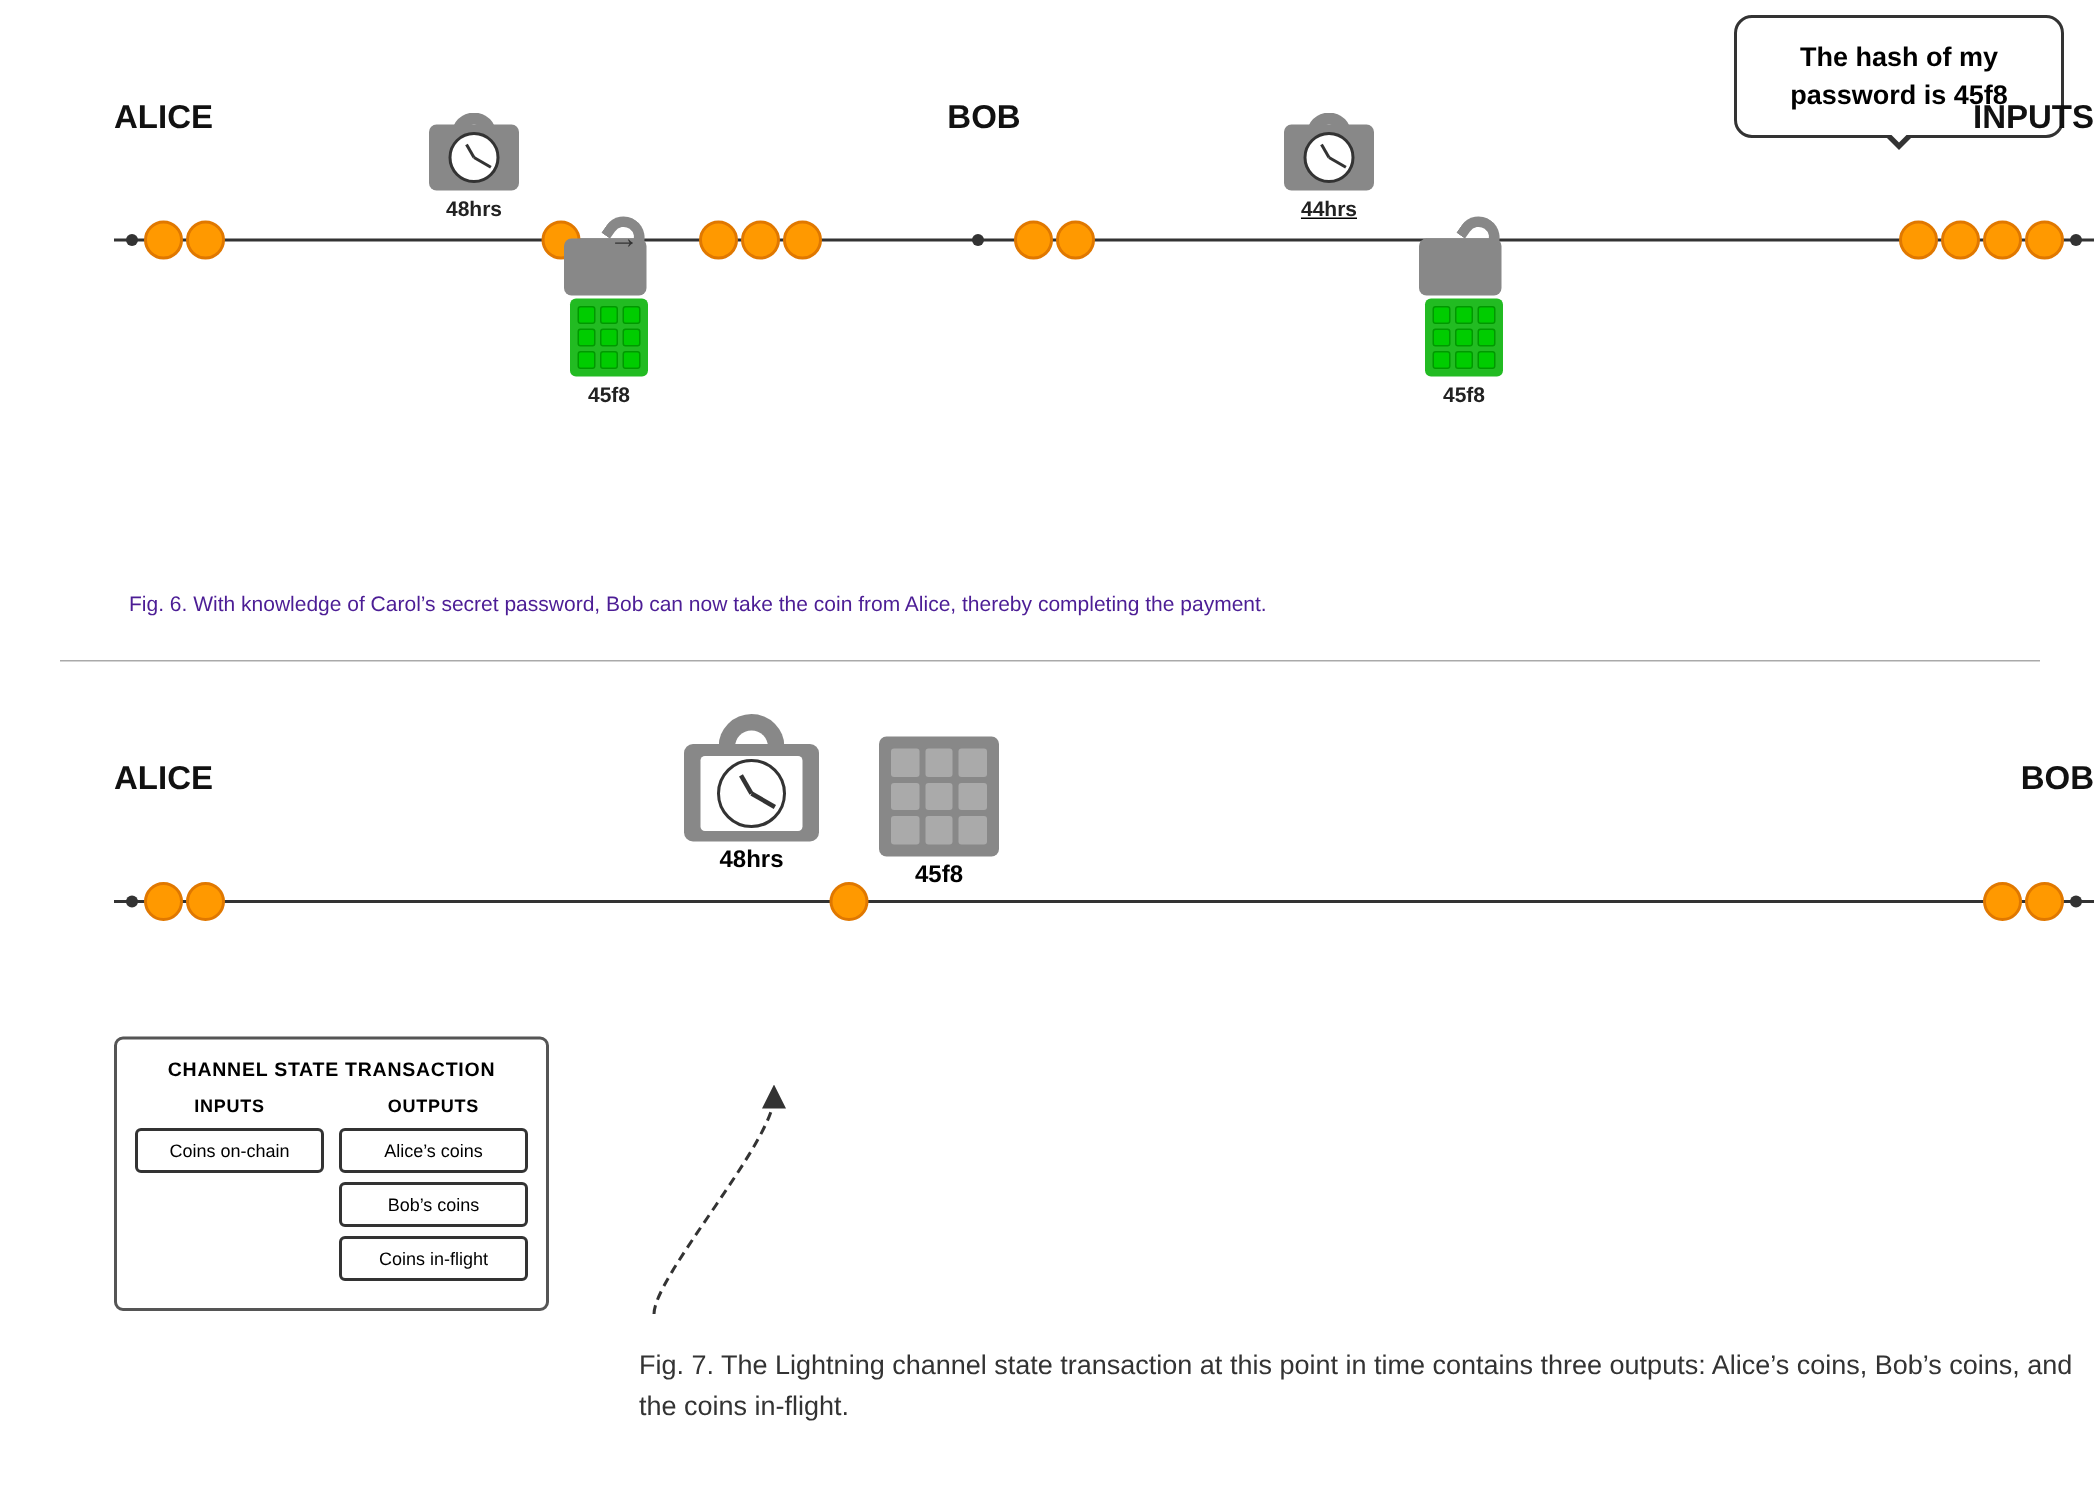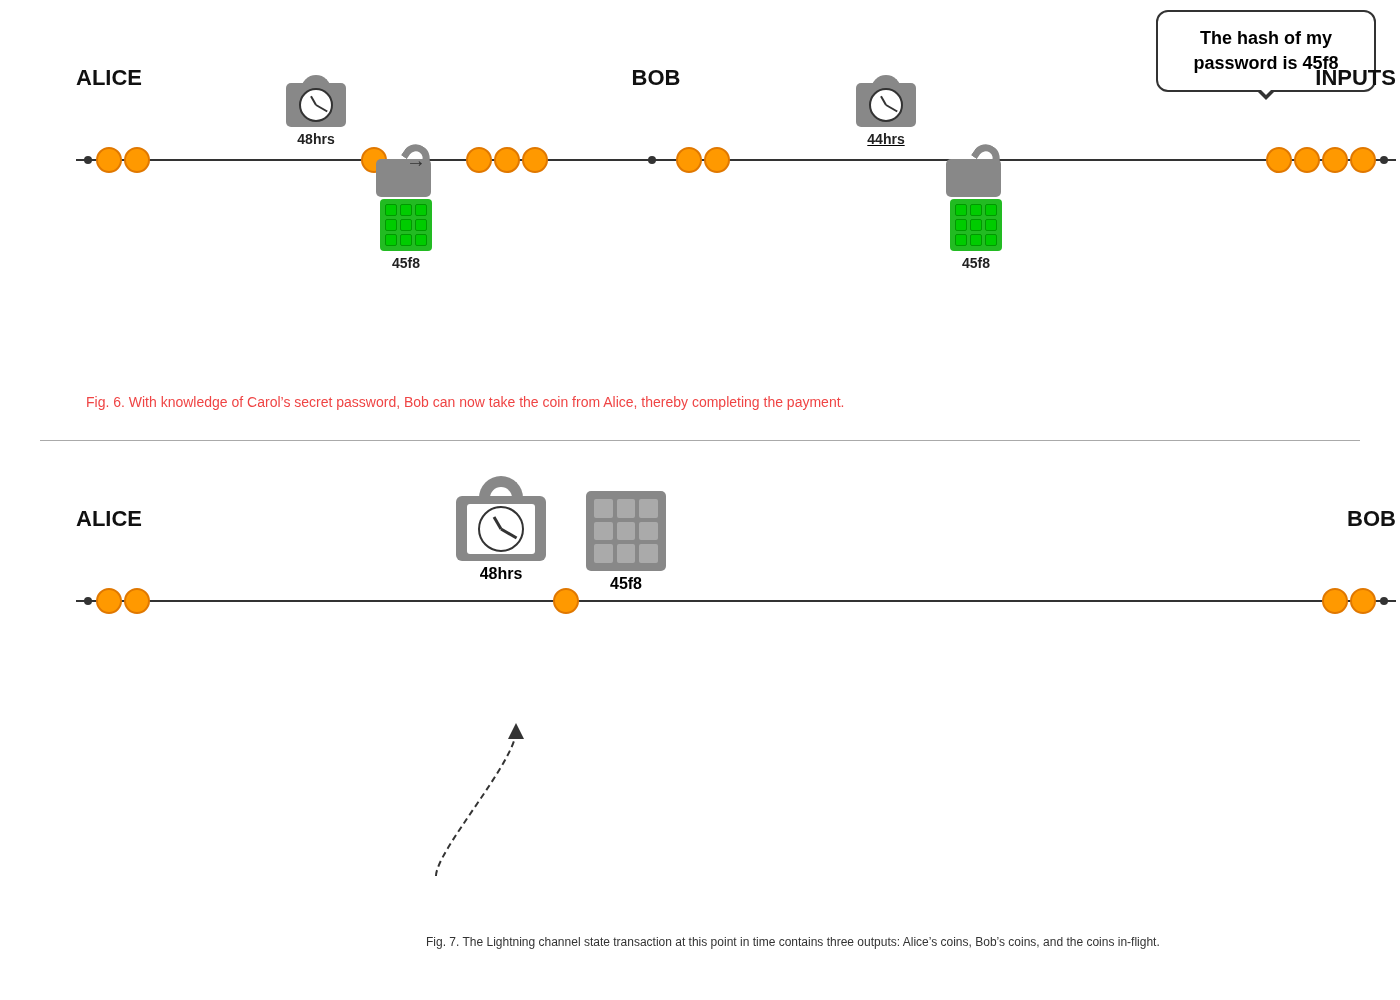--- a/index.html
+++ b/index.html
@@ -242,21 +242,21 @@
       position: absolute;
       display: flex;
       align-items: center;
       gap: 2px;
       z-index: 2;
     }
 
     
     .caption {
       font-size: 14px;
-      color: #ef4444;
+      color: #4c1d95;
       margin-top: 8px;
       padding: 0 10px;
     }
 
     
     .divider {
       width: 100%;
       height: 1px;
       background: #aaa;
       margin: 0;
@@ -573,28 +573,43 @@
 
     <div class="coin-dot" style="position:absolute; right:8px; top:50%; transform:translateY(-50%); z-index:3;"></div>
 
     <div class="coins-group" style="right:20px; top:50%; transform:translateY(-50%);">
       <div class="coin"></div>
       <div class="coin"></div>
     </div>
 
   </div>
 
+  <div class="tx-box">
+    <div class="tx-title">CHANNEL STATE TRANSACTION</div>
+    <div class="tx-columns">
+      <div class="tx-col">
+        <div class="tx-col-title">INPUTS</div>
+        <div class="tx-item">Coins on-chain</div>
+      </div>
+      <div class="tx-col">
+        <div class="tx-col-title">OUTPUTS</div>
+        <div class="tx-item">Alice’s coins</div>
+        <div class="tx-item">Bob’s coins</div>
+        <div class="tx-item">Coins in-flight</div>
+      </div>
+    </div>
+  </div>
 
   <svg class="dashed-line-svg" style="position:absolute; top:240px; left:190px; width:340px; height:240px;">
 
     <path d="M 210 195 C 210 170 290 80 290 50" stroke="#333" stroke-width="2" stroke-dasharray="6,4" fill="none" marker-end="url(#arrow)"></path>
     <defs>
       <marker id="arrow" markerWidth="8" markerHeight="8" refX="4" refY="4" orient="auto">
         <path d="M0,0 L0,8 L8,4 z" fill="#333"></path>
       </marker>
     </defs>
   </svg>
 
-  <div style="position:absolute; bottom:20px; left:390px; right:40px; font-size:12px; color:#333; line-height:1.5;">
+  <div style="position:absolute; bottom:20px; left:390px; right:40px; font-size:18px; color:#333; line-height:1.5;">
     <span>Fig. 7. The Lightning channel state transaction at this point in time contains three outputs: Alice’s coins, Bob’s coins, and the coins in-flight.</span>
   </div>
 
 </div>
 
 </body></html>

